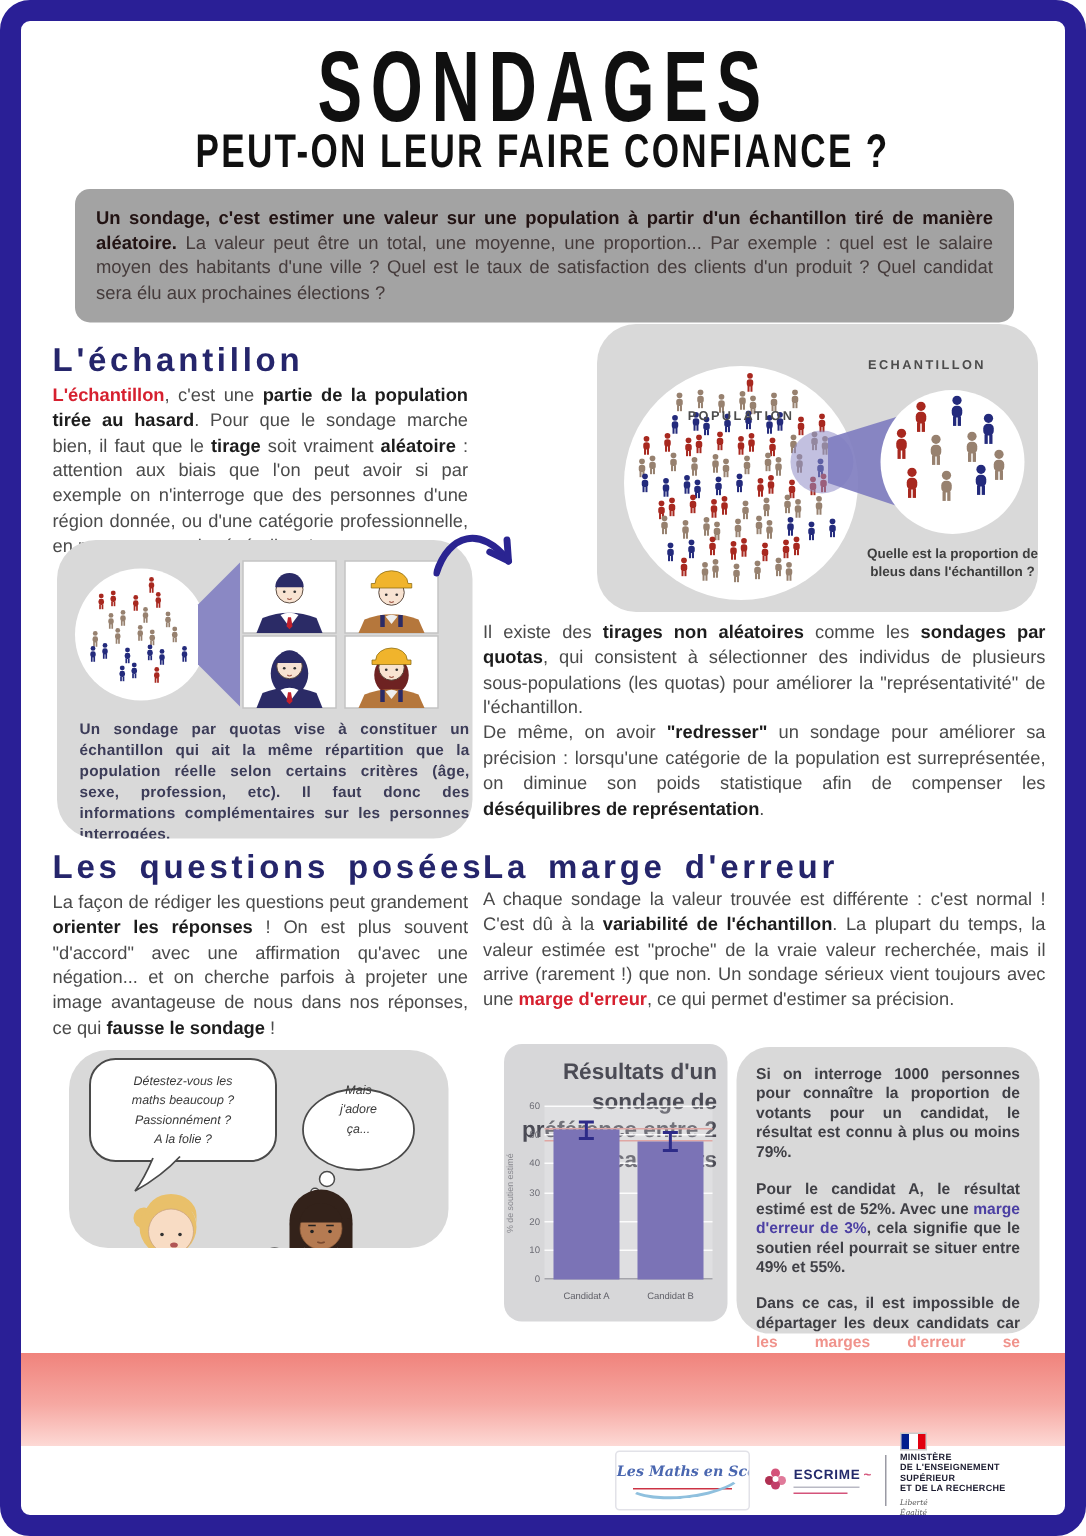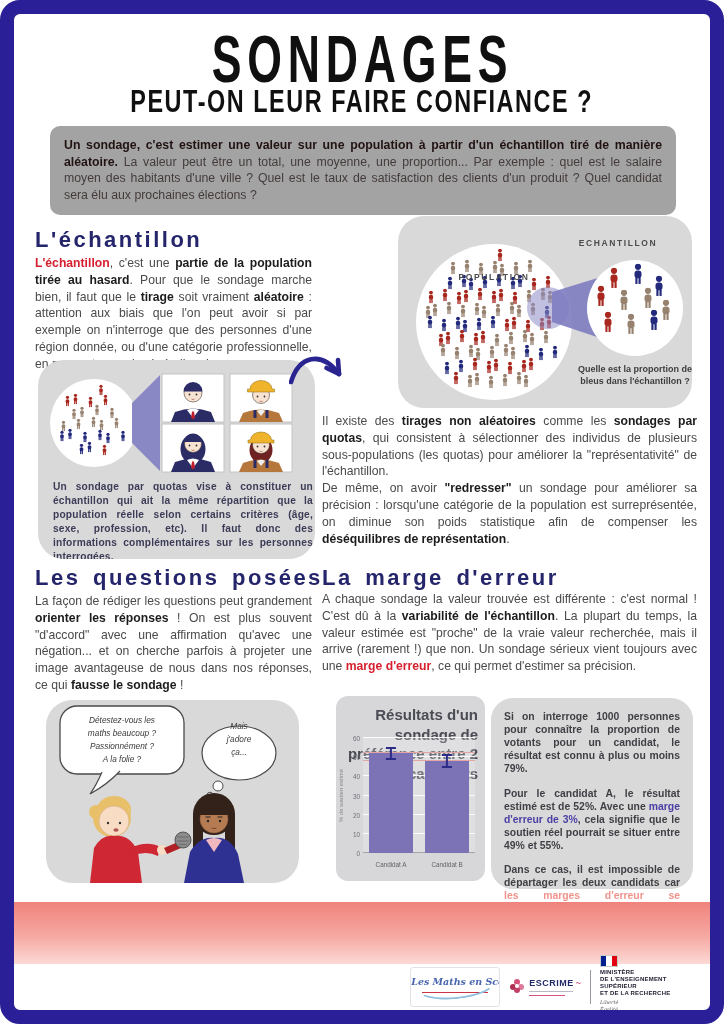--- a/index.html
+++ b/index.html
@@ -319,21 +319,21 @@
     <p><span>Il existe des </span><span class="seg-b">tirages non aléatoires</span><span> comme les </span><span class="seg-b">sondages par quotas</span><span>, qui consistent à sélectionner des individus de plusieurs sous-populations (les quotas) pour améliorer la "représentativité" de l'échantillon.</span></p>
     <p><span>De même, on avoir </span><span class="seg-b">"redresser"</span><span> un sondage pour améliorer sa précision : lorsqu'une catégorie de la population est surreprésentée, on diminue son poids statistique afin de compenser les </span><span class="seg-b">déséquilibres de représentation</span><span>.</span></p>
   </div>
 
   <div class="h" style="left:35px;top:565px;">Les questions posées</div>
   <div class="para" style="left:35px;top:593px;width:277px;"><span>La façon de rédiger les questions peut grandement </span><span class="seg-b">orienter les réponses</span><span> ! On est plus souvent "d'accord" avec une affirmation qu'avec une négation... et on cherche parfois à projeter une image avantageuse de nous dans nos réponses, ce qui </span><span class="seg-b">fausse le sondage</span><span> !</span></div>
 
   <div class="h" style="left:322px;top:565px;">La marge d'erreur</div>
   <div class="para" style="left:322px;top:591px;width:375px;"><span>A chaque sondage la valeur trouvée est différente : c'est normal ! C'est dû à la </span><span class="seg-b">variabilité de l'échantillon</span><span>. La plupart du temps, la valeur estimée est "proche" de la vraie valeur recherchée, mais il arrive (rarement !) que non. Un sondage sérieux vient toujours avec une </span><span class="seg-red">marge d'erreur</span><span>, ce qui permet d'estimer sa précision.</span></div>
 
-  <div class="gbox" style="left:46px;top:700px;width:253px;height:183px;">
+  <div class="gbox" style="left:46px;top:700px;width:253px;height:132px;">
     <svg width="253" height="183" viewBox="0 0 253 183">
 
       <rect x="14" y="6" width="124" height="68" rx="17" fill="#fff" stroke="#4a4a4a" stroke-width="1.3"></rect>
       <path d="M56 72 Q50 86 44 94 Q62 84 74 71" fill="#fff" stroke="#4a4a4a" stroke-width="1.2"></path>
 
       <ellipse cx="193" cy="53" rx="37" ry="27" fill="#fff" stroke="#4a4a4a" stroke-width="1.2"></ellipse>
       <circle cx="172" cy="86" r="5" fill="#fff" stroke="#4a4a4a" stroke-width="1"></circle>
       <circle cx="164" cy="95" r="2.8" fill="#fff" stroke="#4a4a4a" stroke-width="1"></circle>
 
       <circle cx="50" cy="112" r="7" fill="#e9c06a"></circle>

